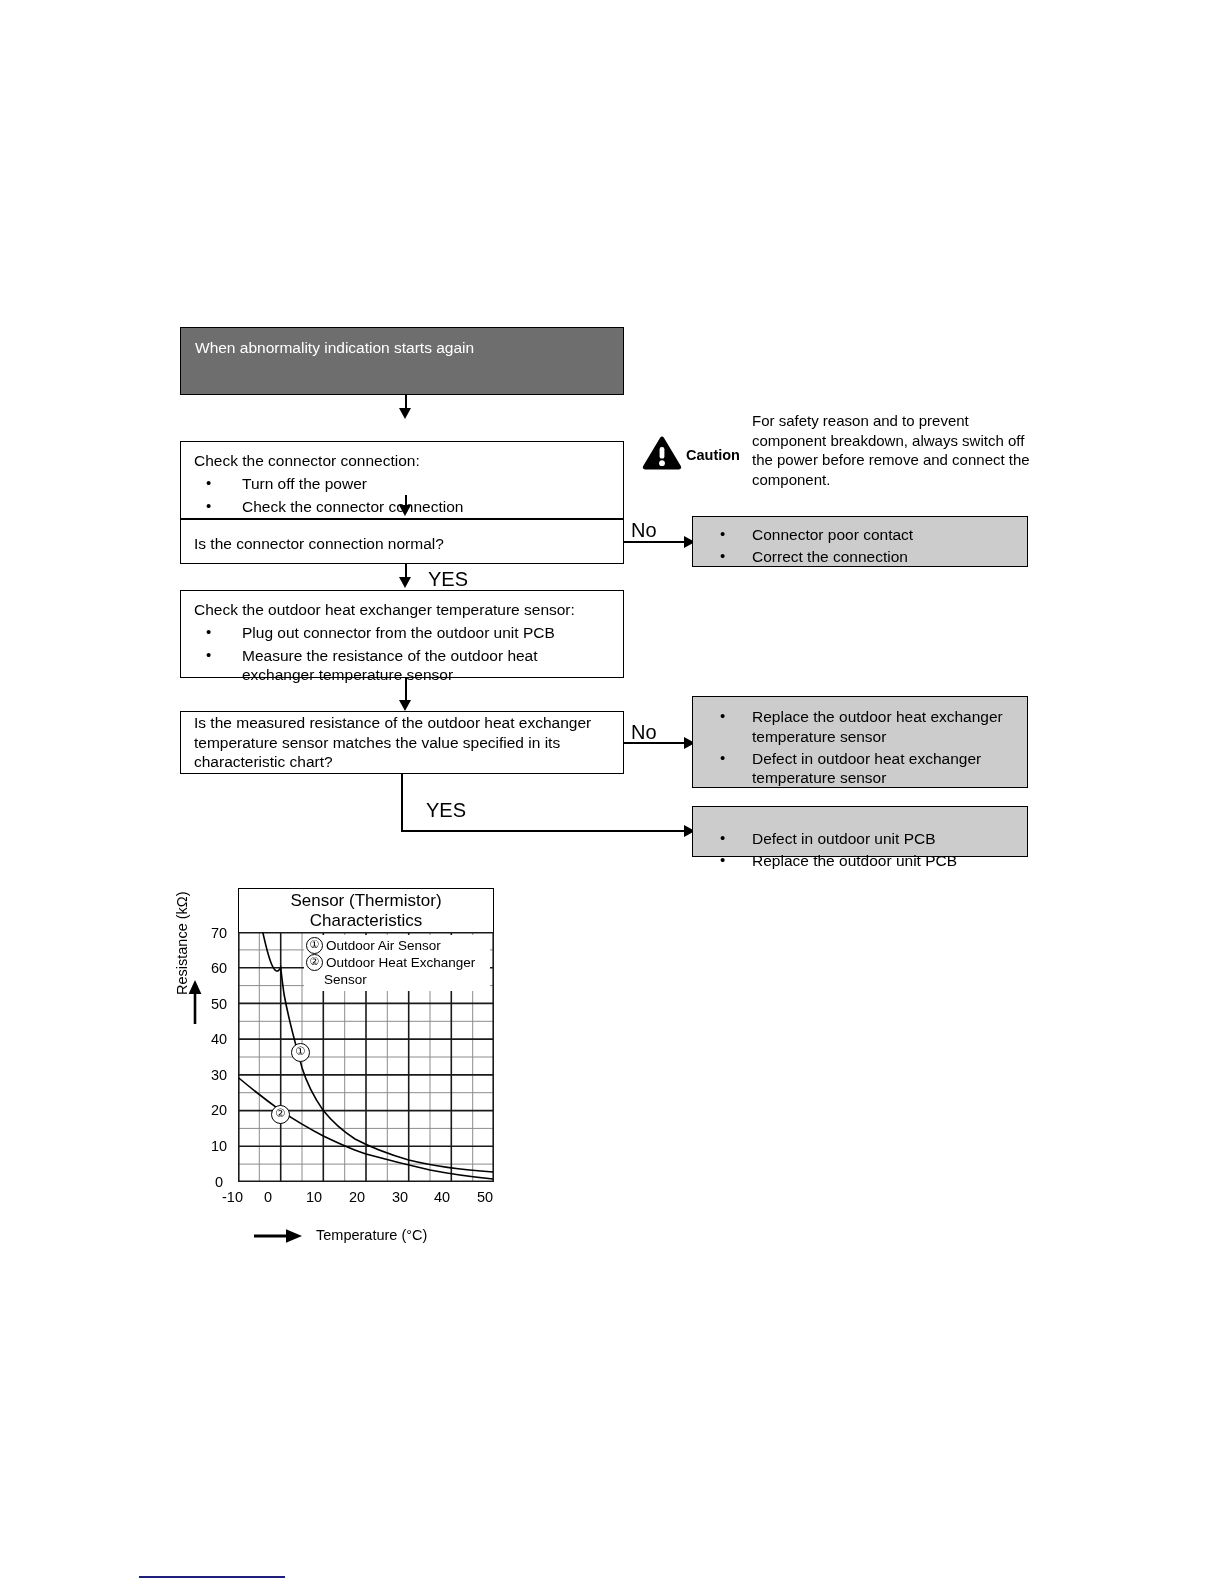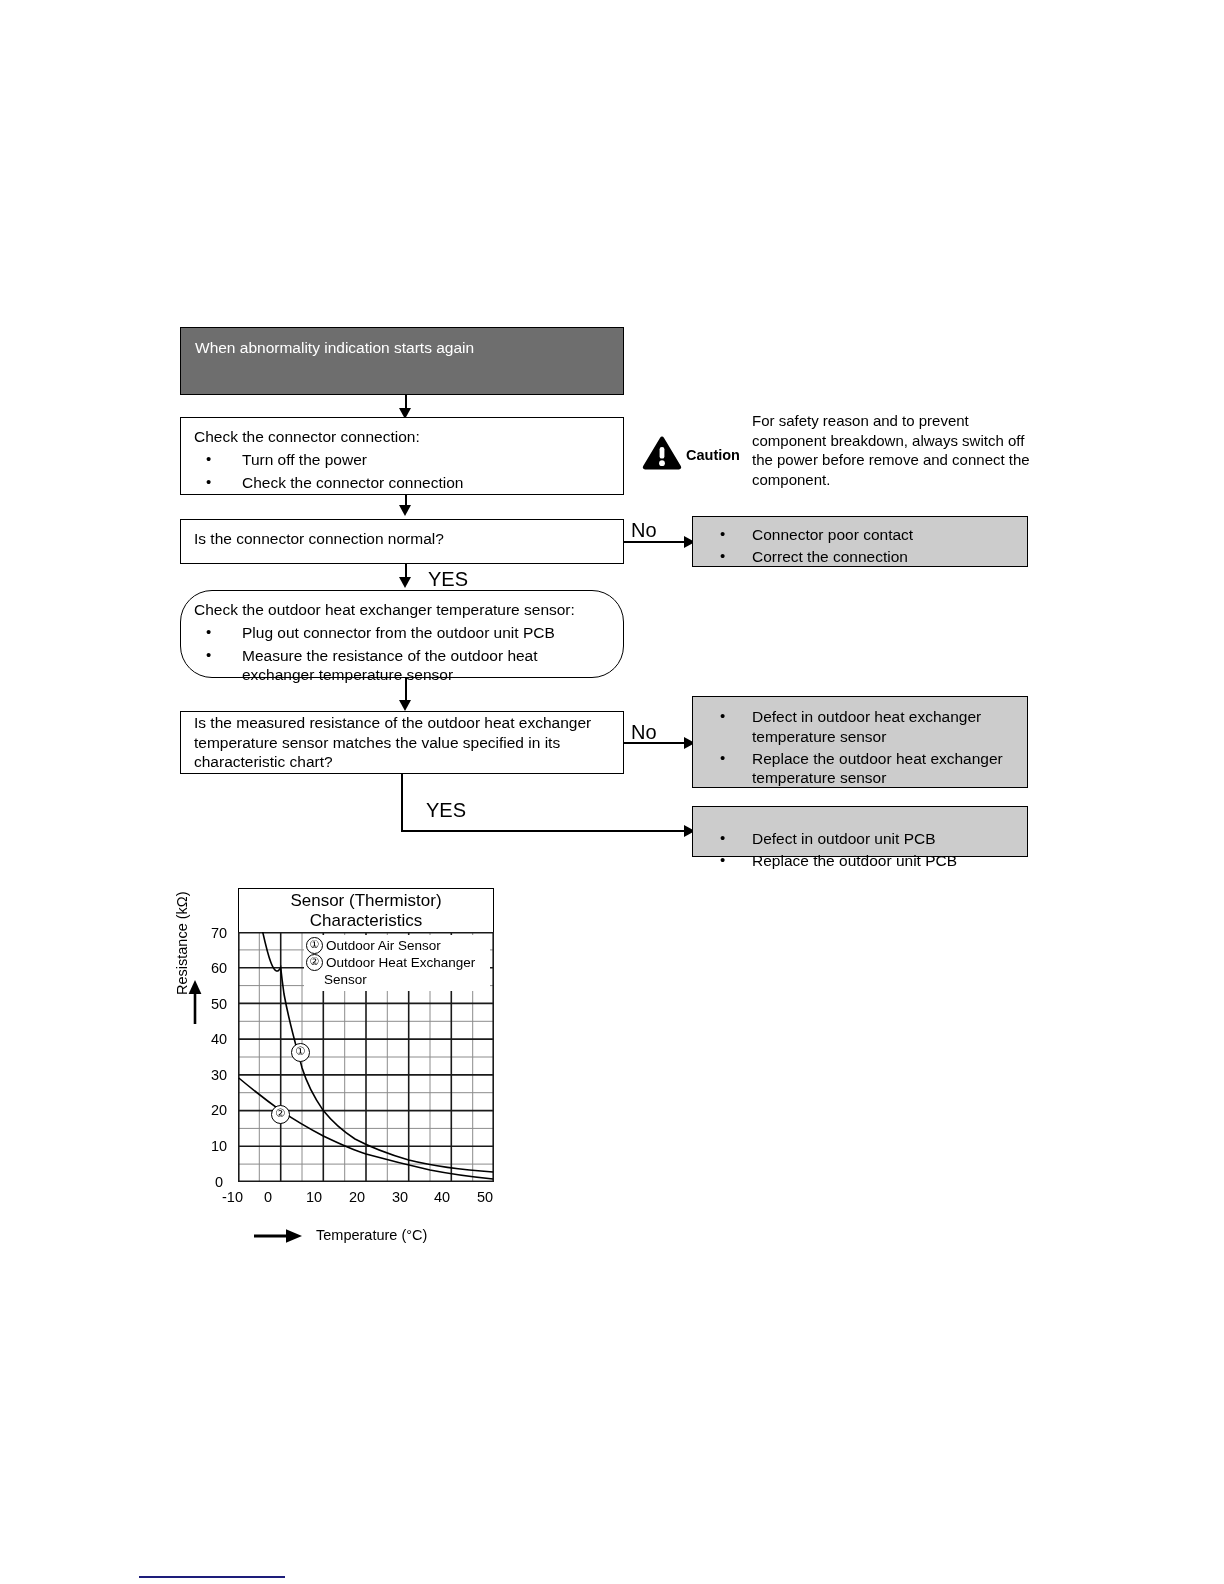--- a/index.html
+++ b/index.html
@@ -219,21 +219,21 @@
 
   <div class="flow">
 
     <div class="node node-header" style="left:164px; top:327px; width:444px; height:68px;">
       <span>When abnormality indication starts again</span>
     </div>
 
     <div class="vline" style="left:389px; top:395px; height:20px;"></div>
     <div class="arrow-down" style="left:383px; top:408px;"></div>
 
-    <div class="node node-process" style="left:164px; top:417px; width:444px; height:78px;">
+    <div class="node node-process" style="left:164px; top:441px; width:444px; height:78px;">
       <span class="node-title">Check the connector connection:</span>
       <ul class="bullets">
         <li>Turn off the power</li>
         <li>Check the connector connection</li>
       </ul>
     </div>
 
     <div class="caution" style="left:626px; top:435px; width:400px; height:80px;">
       <span class="caution-icon">
         <svg width="40" height="36" viewBox="0 0 40 36">
@@ -242,62 +242,62 @@
           <circle cx="20" cy="28.2" r="2.9" fill="#fff"></circle>
         </svg>
       </span>
       <span class="caution-word">Caution</span>
       <span class="caution-text">For safety reason and to prevent component breakdown, always switch off the power before remove and connect the component.</span>
     </div>
 
     <div class="vline" style="left:389px; top:495px; height:13px;"></div>
     <div class="arrow-down" style="left:383px; top:505px;"></div>
 
-    <div class="node node-decision" style="left:164px; top:519px; width:444px; height:45px; display:flex; align-items:flex-start;">
+    <div class="node node-decision" style="left:164px; top:519px; width:444px; height:45px; display:flex; align-items:flex-end;">
       <span>Is the connector connection normal?</span>
     </div>
 
     <div class="hline" style="left:608px; top:541px; width:64px;"></div>
     <div class="arrow-right" style="left:668px; top:536px;"></div>
     <span class="edge-label" style="left:615px; top:520px;">No</span>
 
     <div class="node node-result" style="left:676px; top:516px; width:336px; height:51px; padding-top:6px;">
       <ul class="bullets">
         <li>Connector poor contact</li>
         <li>Correct the connection</li>
       </ul>
     </div>
 
     <div class="vline" style="left:389px; top:564px; height:16px;"></div>
     <div class="arrow-down" style="left:383px; top:577px;"></div>
     <span class="edge-label" style="left:412px; top:569px;">YES</span>
 
-    <div class="node node-process" style="left:164px; top:590px; width:444px; height:88px;border-radius:32px;">
+    <div class="node node-process" style="left:164px; top:590px; width:444px; height:88px;">
       <span class="node-title">Check the outdoor heat exchanger temperature sensor:</span>
       <ul class="bullets">
         <li>Plug out connector from the outdoor unit PCB</li>
         <li>Measure the resistance of the outdoor heat exchanger temperature sensor</li>
       </ul>
     </div>
 
     <div class="vline" style="left:389px; top:678px; height:26px;"></div>
     <div class="arrow-down" style="left:383px; top:700px;"></div>
 
     <div class="node node-decision" style="left:164px; top:711px; width:444px; height:63px; display:flex; align-items:center;">
       <span>Is the measured resistance of the outdoor heat exchanger temperature sensor matches the value specified in its characteristic chart?</span>
     </div>
 
     <div class="hline" style="left:608px; top:742px; width:64px;"></div>
     <div class="arrow-right" style="left:668px; top:737px;"></div>
     <span class="edge-label" style="left:615px; top:722px;">No</span>
 
     <div class="node node-result" style="left:676px; top:696px; width:336px; height:92px; padding-top:8px;">
       <ul class="bullets">
+        <li>Replace the outdoor heat exchanger temperature sensor</li>
         <li>Defect in outdoor heat exchanger temperature sensor</li>
-        <li>Replace the outdoor heat exchanger temperature sensor</li>
       </ul>
     </div>
 
     <div class="vline" style="left:385px; top:774px; height:58px;"></div>
     <div class="hline" style="left:385px; top:830px; width:287px;"></div>
     <div class="arrow-right" style="left:668px; top:825px;"></div>
     <span class="edge-label" style="left:410px; top:800px;">YES</span>
 
     <div class="node node-result" style="left:676px; top:806px; width:336px; height:51px; padding-top:20px;">
       <ul class="bullets">

